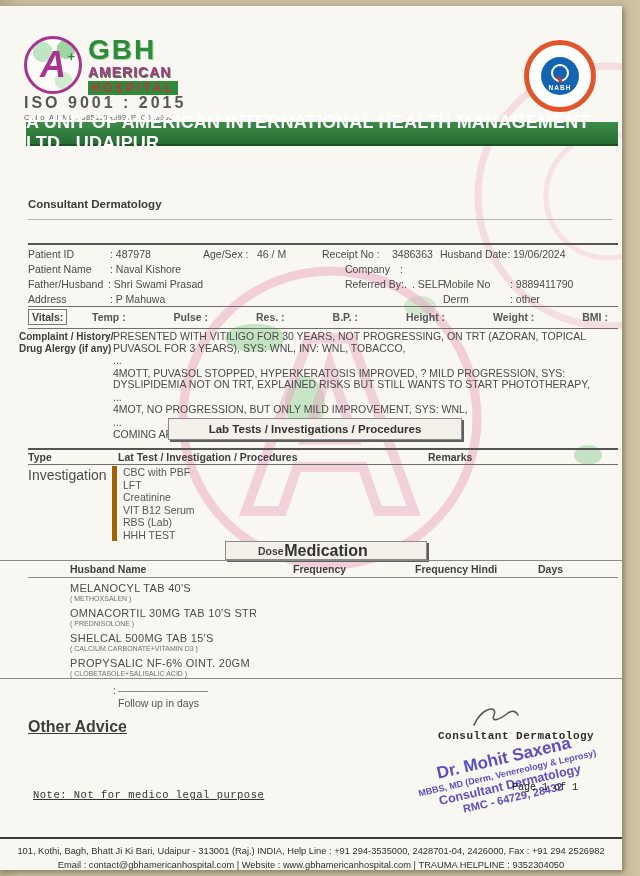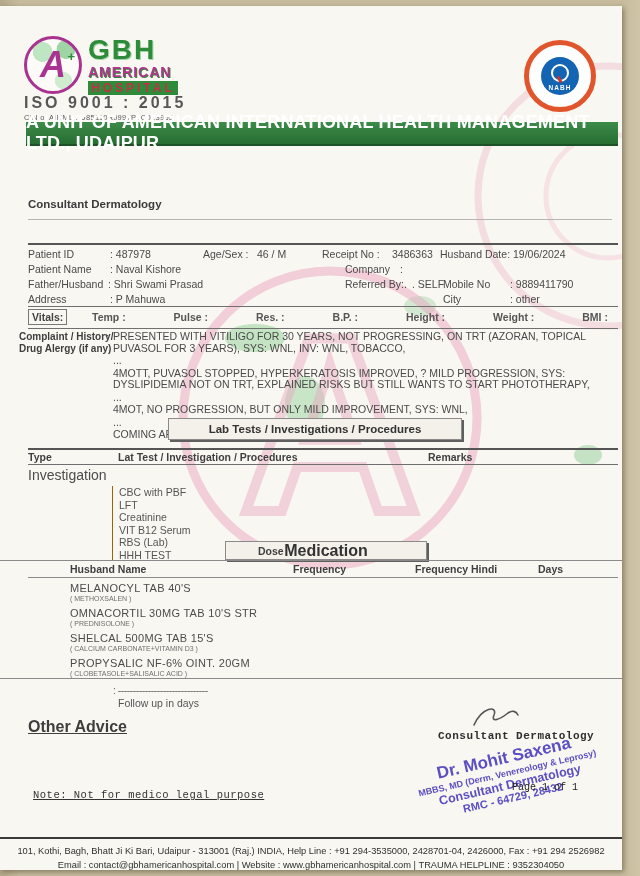--- a/index.html
+++ b/index.html
@@ -59,21 +59,21 @@
   .hist-colon{position:absolute;left:106px;top:325px;font-size:10.5px;color:#4a4a4a;}
   .hist{position:absolute;left:113px;top:325px;width:498px;font-size:10.5px;color:#4a4a4a;line-height:11.5px;}
   .hist div{margin-bottom:1px;min-height:9px;}
   
   .sec-btn{position:absolute;background:#f3f1ea;border:1px solid #8a8a8a;box-shadow:2px 2px 0 #5f5f5f;
     display:flex;align-items:center;justify-content:center;font-weight:bold;color:#333;}
   .btn-lab{left:168px;top:412px;width:292px;height:20px;font-size:11.5px;}
   .btn-med{left:225px;top:535px;width:200px;height:17px;font-size:16px;}
   
   .th{font-size:10.5px;font-weight:bold;color:#3f3f3f;}
-  .inv-list{position:absolute;left:119px;top:460px;font-size:10.5px;color:#555;line-height:12.5px;border-left:1px solid #a16207;padding-left:6px;margin-left:-7px;margin-top:20px;}
+  .inv-list{position:absolute;left:119px;top:460px;font-size:10.5px;color:#555;line-height:12.5px;border-left:5px solid #a16207;padding-left:6px;margin-left:-7px;}
   
   .med-list{position:absolute;left:70px;top:576px;}
   .med{margin-bottom:5px;}
   .med-name{font-size:11px;color:#4c4c4c;letter-spacing:.3px;}
   .med-generic{font-size:7px;color:#6e6e6e;margin-top:1px;}
   
   .advice-lbl{position:absolute;left:28px;top:712px;font-size:16px;font-weight:bold;color:#3e3e3e;text-decoration:underline;}
   .advice-val{position:absolute;left:113px;top:678px;font-size:10.5px;color:#666;letter-spacing:-.5px;}
   .followup{position:absolute;left:118px;top:691px;font-size:10.5px;color:#555;}
   
@@ -151,21 +151,21 @@
   <div class="abs pt lbl" style="left:28px;top:272px;">Father/Husband</div>
   <div class="abs pt" style="left:108px;top:272px;">: Shri Swami Prasad</div>
   <div class="abs pt lbl" style="left:345px;top:272px;">Referred By:.</div>
   <div class="abs pt" style="left:412px;top:272px;">. SELF</div>
 
   <div class="abs pt lbl" style="left:443px;top:272px;">Mobile No</div>
   <div class="abs pt" style="left:510px;top:272px;">: 9889411790</div>
 
   <div class="abs pt lbl" style="left:28px;top:287px;">Address</div>
   <div class="abs pt" style="left:110px;top:287px;">: P Mahuwa</div>
-  <div class="abs pt lbl" style="left:443px;top:287px;">City</div>
+  <div class="abs pt lbl" style="left:443px;top:287px;">Derm</div>
   <div class="abs pt" style="left:510px;top:287px;">: other</div>
 
   <div class="rule" style="left:28px;top:300px;width:590px;background:#6f6f6f;"></div>
 
   <div class="vitals-box">Vitals:</div>
   <div class="vitals-fields">
       <span>Temp :</span>
       <span>Pulse :</span>
       <span>Res. :</span>
       <span>B.P. :</span>

